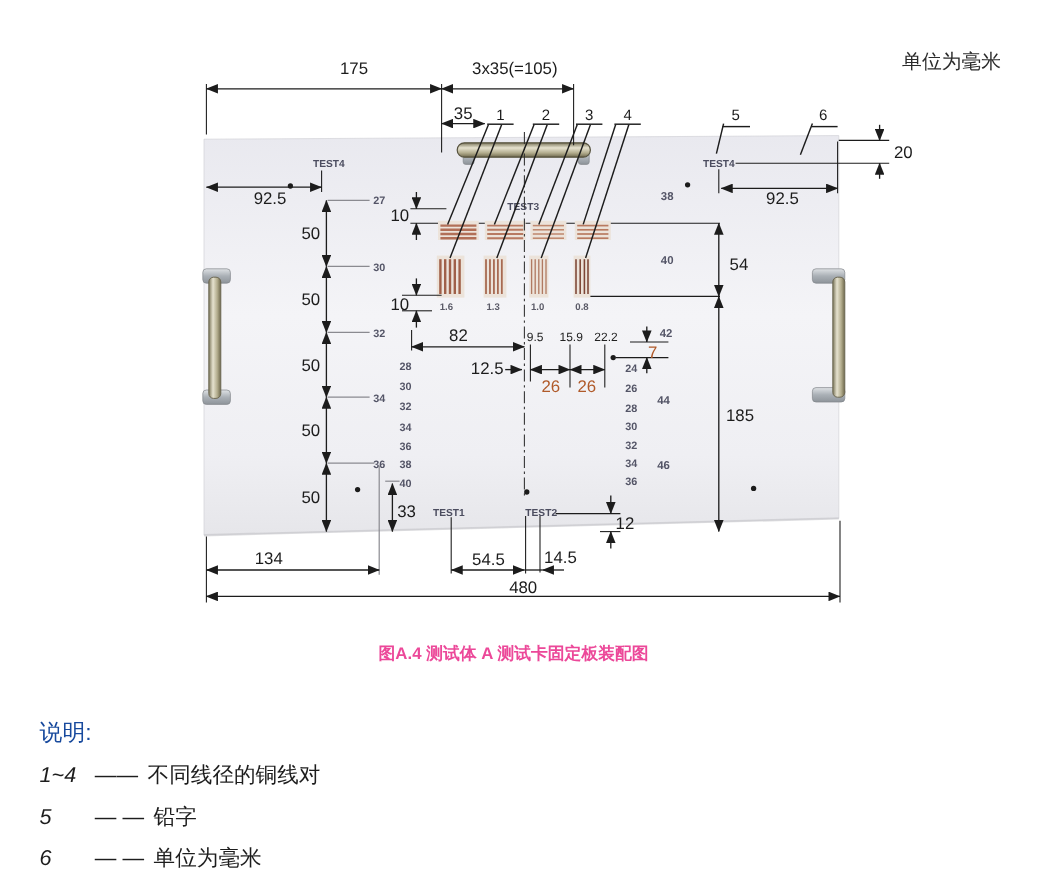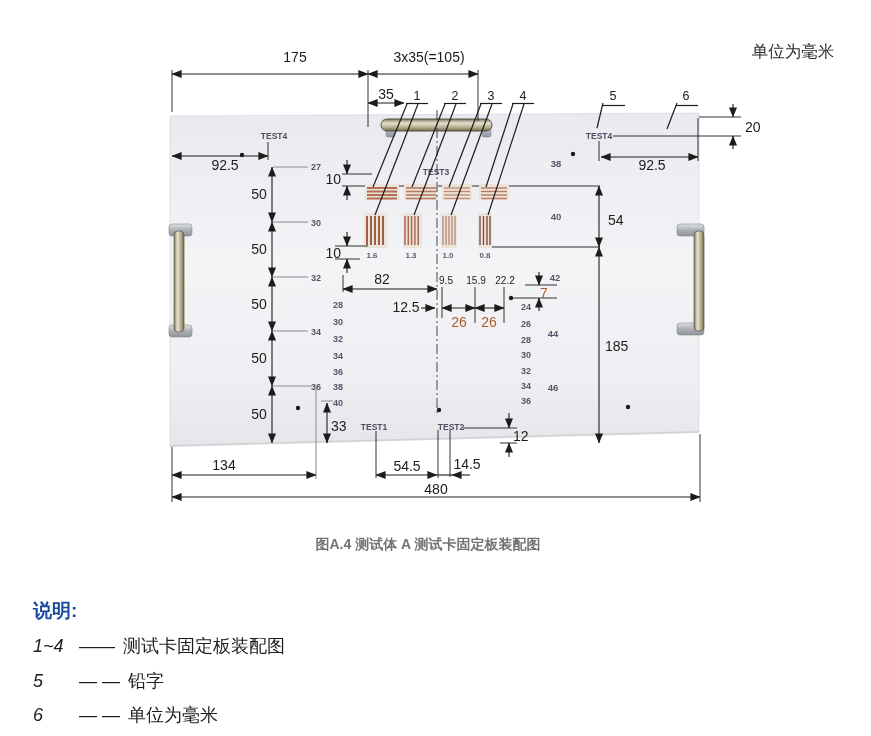--- a/index.html
+++ b/index.html
@@ -14,23 +14,23 @@
   .pn2{font-size:9.5px;font-weight:bold;fill:#3f4054;opacity:.88;}
   .tl{font-size:8.5px;font-weight:bold;fill:#3f4054;opacity:.92;}
   .wd{font-size:8px;font-weight:bold;fill:#4a4a58;opacity:.9;}
   .unit{font-size:16.5px;fill:#2b2b2b;}
   .dl{stroke:#1c1c1c;stroke-width:1.1;fill:none;}
   .ext{stroke:#1c1c1c;stroke-width:0.9;fill:none;}
   .gt{stroke:#8a8a90;stroke-width:1;fill:none;}
   .ldr{stroke:#1c1c1c;stroke-width:1.2;fill:none;}
   .cl{stroke:#333333;stroke-width:0.9;stroke-dasharray:10 3 2 3;fill:none;}
   .caption{position:absolute;left:0;top:536px;width:856px;text-align:center;
-           font-size:14px;font-weight:bold;color:#737373;}
+           font-size:14px;font-weight:bold;color:#ec4899;}
   .legend{position:absolute;left:33px;top:598px;}
-  .legend-title{font-size:19px;font-weight:bold;color:#17499d;margin:0 0 12px 0;}
+  .legend-title{font-size:19px;font-weight:normal;color:#17499d;margin:0 0 12px 0;}
   .legend-item{display:flex;font-size:18px;color:#1d1d1d;margin:0 0 13px 0;line-height:1.2;}
   .legend-num{min-width:46px;font-style:italic;}
   .legend-sep{margin-right:8px;white-space:nowrap;}
 </style>
 </head>
 <body>
 
 <div class="fig-wrap">
 <svg width="871" height="530" viewBox="0 0 871 530">
   <defs>
@@ -336,21 +336,21 @@
 </svg>
 </div>
 
 <div class="caption">图A.4 测试体 A 测试卡固定板装配图</div>
 
 <div class="legend">
   <div class="legend-title">说明:</div>
   <div class="legend-item">
     <span class="legend-num">1~4</span>
     <span class="legend-sep">——</span>
-    <span>测试卡固定板装配图</span>
+    <span>不同线径的铜线对</span>
   </div>
   <div class="legend-item">
     <span class="legend-num">5</span>
     <span class="legend-sep">— —</span>
     <span>铅字</span>
   </div>
   <div class="legend-item">
     <span class="legend-num">6</span>
     <span class="legend-sep">— —</span>
     <span>单位为毫米</span>

